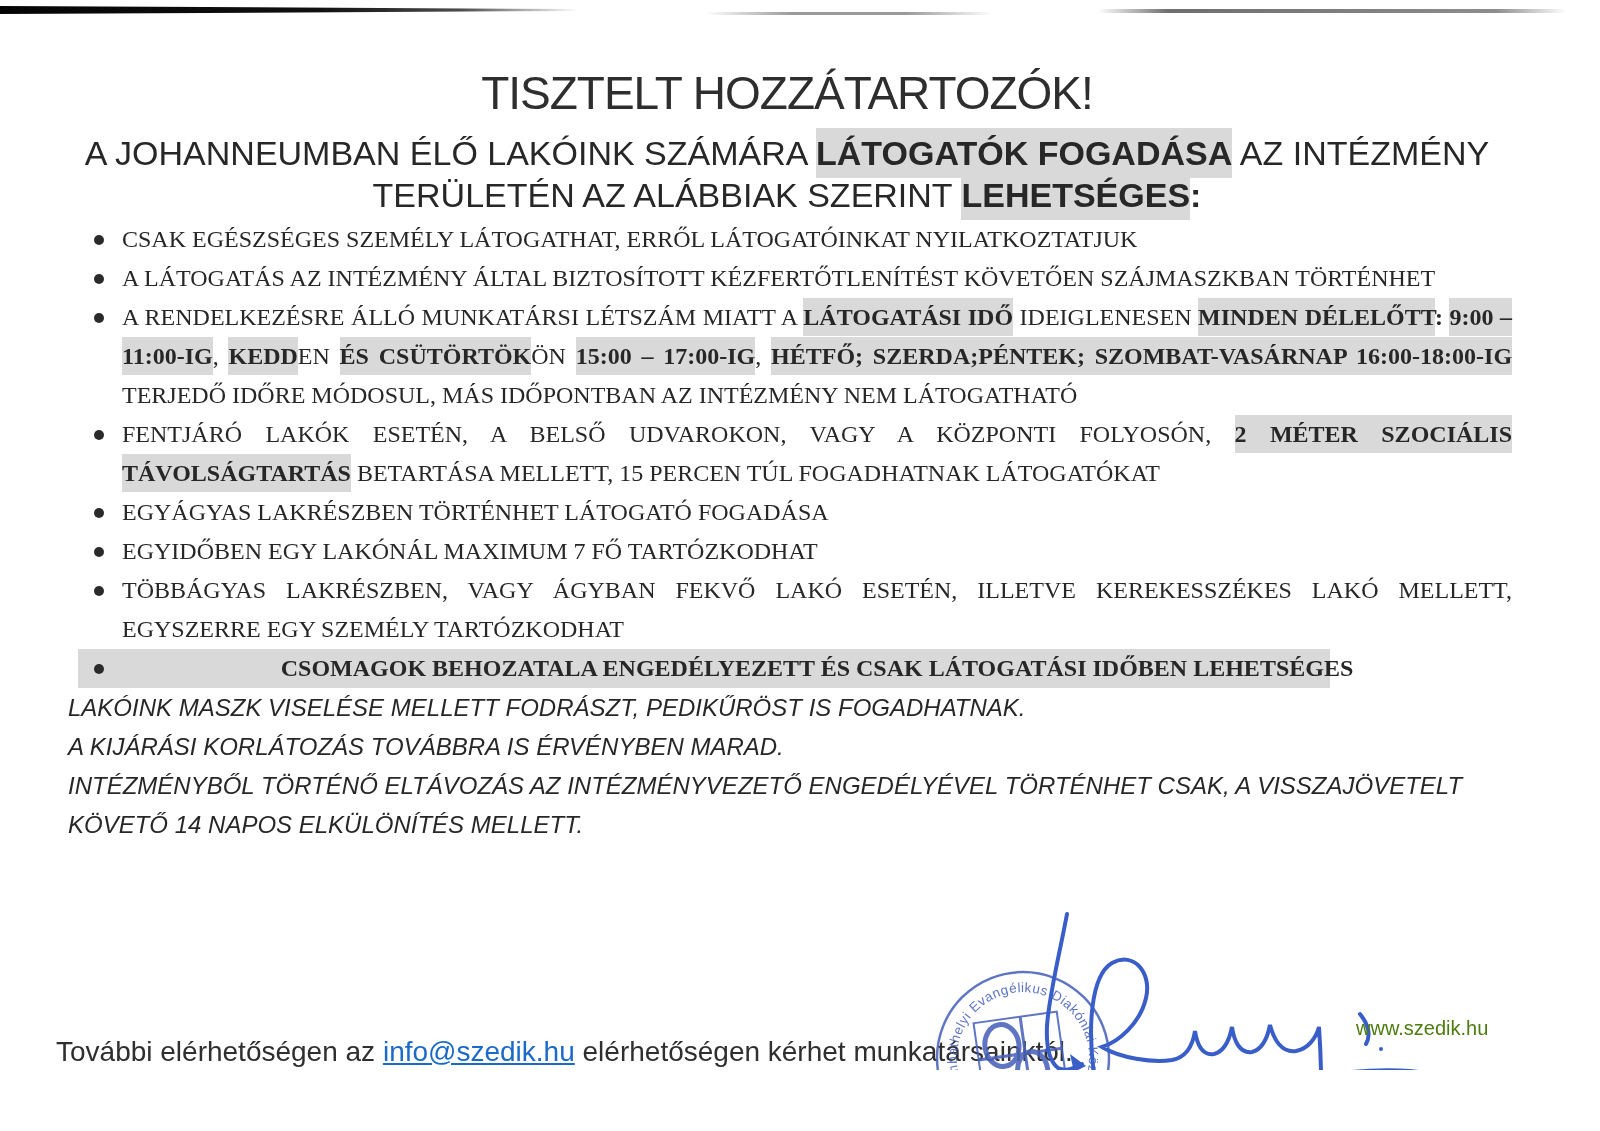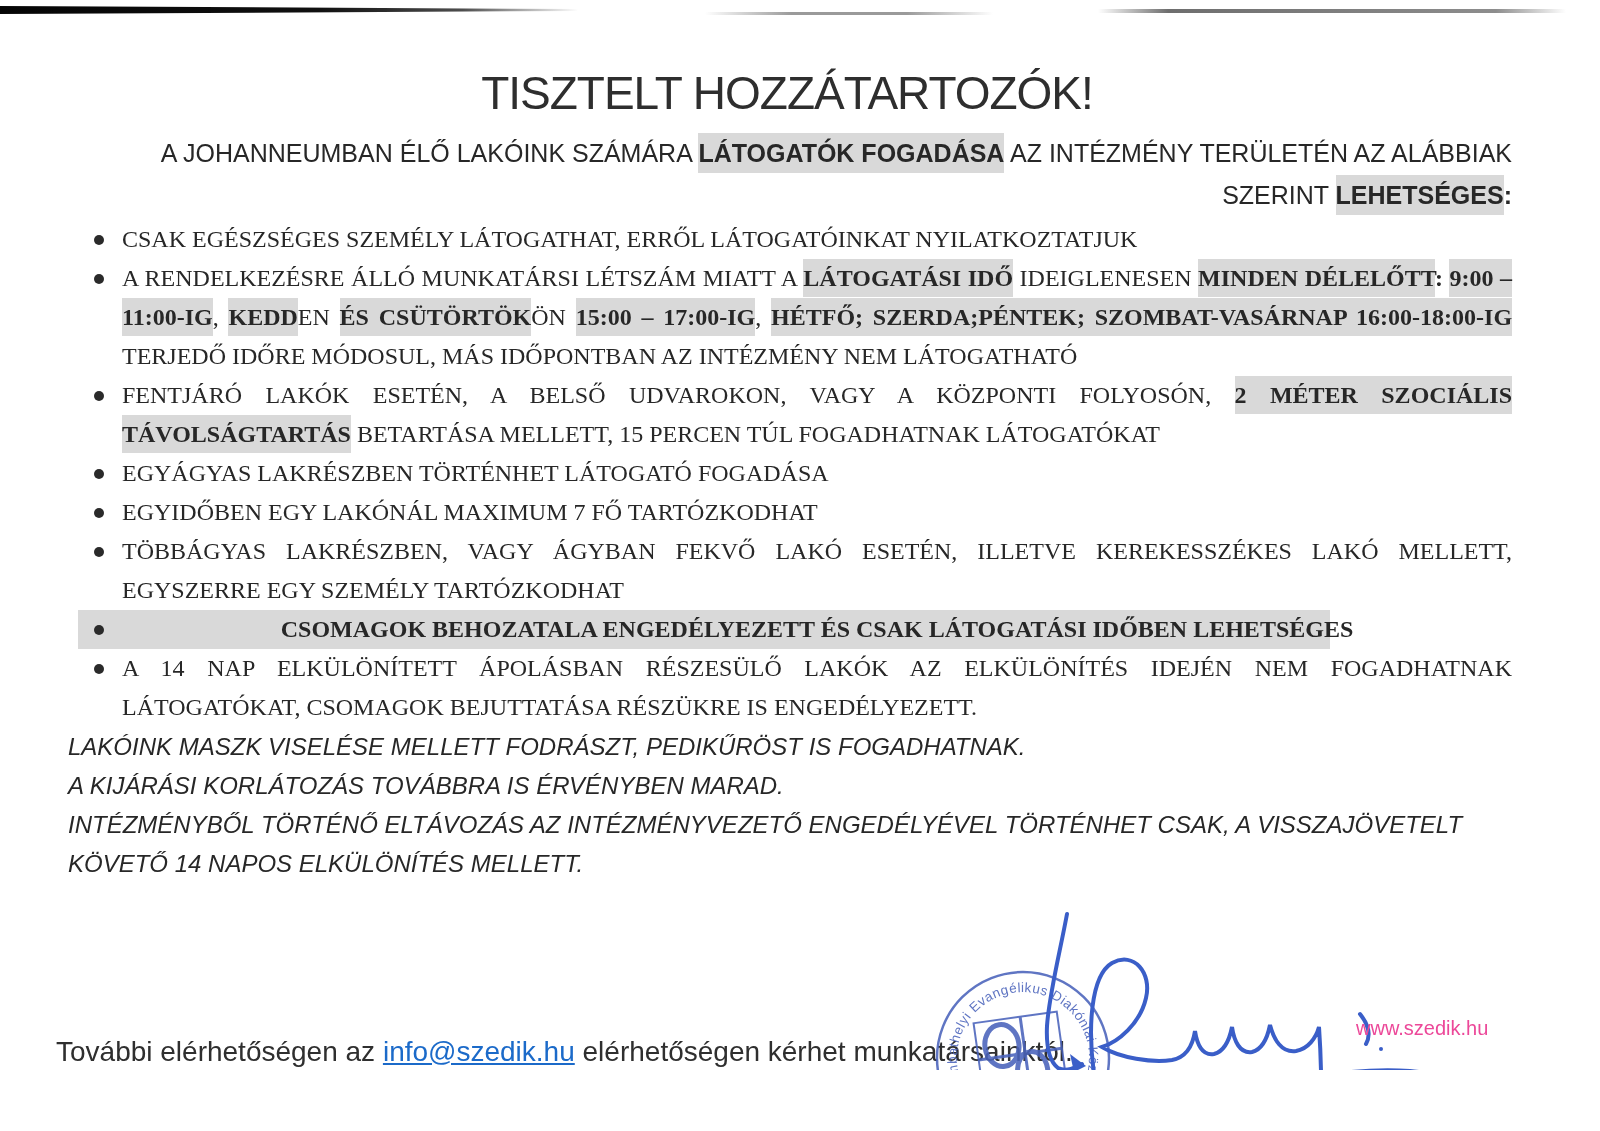--- a/index.html
+++ b/index.html
@@ -12,74 +12,74 @@
      background:linear-gradient(to right,#050505 0%,#101010 55%,#4d4d4d 80%,rgba(0,0,0,0) 100%);
      clip-path:polygon(0 0,100% 38%,100% 62%,0 100%);}
   .scan-bar.mid{left:705px;top:12px;width:288px;height:3px;
      background:linear-gradient(to right,rgba(130,130,130,0),#9a9a9a 30%,#9a9a9a 70%,rgba(130,130,130,0));}
   .scan-bar.right{left:1098px;top:9px;width:468px;height:4px;
      background:linear-gradient(to right,rgba(70,70,70,0),#6e6e6e 15%,#8d8d8d 85%,rgba(70,70,70,0));}
 
   .content{position:absolute;left:62px;top:66px;width:1450px;}
   h1{margin:0;font-size:46px;line-height:54px;font-weight:400;text-align:center;
      letter-spacing:-1px;color:#2e2e2e;}
-  .intro{margin:12px 0 0;font-size:25px;line-height:42px;text-align:right;}
+  .intro{margin:12px 0 0;font-size:34px;line-height:42px;text-align:center;}
   .rules{list-style:none;margin:4px 0 0;padding:0;font-family:Liberation Serif, serif;}
   .rules li{position:relative;padding-left:60px;font-size:24px;line-height:39px;
      text-align:justify;}
   .rules li::before{content:"";position:absolute;left:32px;top:15px;width:10px;height:10px;
      border-radius:50%;background:#2a2a2a;}
   .b{font-weight:700;}
   .hl{background:var(--hl);padding:6px 0;}
   li.band{background-image:linear-gradient(var(--hl),var(--hl));background-repeat:no-repeat;
      background-size:1252px 100%;background-position:16px 0;text-align:center;}
   .closing p{margin:0 0 0 6px;font-size:24px;line-height:39px;font-style:italic;}
   .footer-line{position:absolute;left:56px;top:1008px;font-size:28px;color:#2f2f2f;}
   .link{color:var(--link);text-decoration:underline;}
   .date-stamp{position:absolute;left:1112px;top:1078px;font-size:29px;font-weight:700;
      letter-spacing:1.5px;color:#474747;transform:scale(0.92,1.08);transform-origin:left top;}
-  .website{position:absolute;left:1356px;top:1017px;font-size:20px;color:#ec4899;}
+  .website{position:absolute;left:1356px;top:1017px;font-size:20px;color:#4d7c0f;}
   .stamp-layer{position:absolute;left:0;top:0;width:1600px;height:1131px;pointer-events:none;}
 </style>
 </head>
 <body>
 
 <div class="page">
 
   <div class="scan-bar left"></div>
   <div class="scan-bar mid"></div>
   <div class="scan-bar right"></div>
 
   <div class="content">
     <h1>TISZTELT HOZZÁTARTOZÓK!</h1>
     <p class="intro"><span>A JOHANNEUMBAN ÉLŐ LAKÓINK SZÁMÁRA </span><span class="b hl">LÁTOGATÓK FOGADÁSA</span><span> AZ INTÉZMÉNY TERÜLETÉN AZ ALÁBBIAK SZERINT </span><span class="b hl">LEHETSÉGES</span><span class="b">:</span></p>
     <ul class="rules">
         <li>
     <span class="li-text"><span>CSAK EGÉSZSÉGES SZEMÉLY LÁTOGATHAT, ERRŐL LÁTOGATÓINKAT NYILATKOZTATJUK</span></span>
   </li>
         <li>
+    <span class="li-text"><span>A LÁTOGATÁS AZ INTÉZMÉNY ÁLTAL BIZTOSÍTOTT KÉZFERTŐTLENÍTÉST KÖVETŐEN SZÁJMASZKBAN TÖRTÉNHET</span></span>
+  </li>
+        <li>
     <span class="li-text"><span>A RENDELKEZÉSRE ÁLLÓ MUNKATÁRSI LÉTSZÁM MIATT A </span><span class="b hl">LÁTOGATÁSI IDŐ</span><span> IDEIGLENESEN </span><span class="b hl">MINDEN DÉLELŐTT</span><span class="b">: </span><span class="b hl">9:00 – 11:00-IG</span><span>, </span><span class="b hl">KEDD</span><span>EN </span><span class="b hl">ÉS CSÜTÖRTÖK</span><span>ÖN </span><span class="b hl">15:00 – 17:00-IG</span><span>, </span><span class="b hl">HÉTFŐ; SZERDA;PÉNTEK; SZOMBAT-VASÁRNAP 16:00-18:00-IG</span><span> TERJEDŐ IDŐRE MÓDOSUL, MÁS IDŐPONTBAN AZ INTÉZMÉNY NEM LÁTOGATHATÓ</span></span>
   </li>
         <li>
     <span class="li-text"><span>FENTJÁRÓ LAKÓK ESETÉN, A BELSŐ UDVAROKON, VAGY A KÖZPONTI FOLYOSÓN, </span><span class="b hl">2 MÉTER SZOCIÁLIS TÁVOLSÁGTARTÁS</span><span> BETARTÁSA MELLETT, 15 PERCEN TÚL FOGADHATNAK LÁTOGATÓKAT</span></span>
   </li>
         <li>
     <span class="li-text"><span>EGYÁGYAS LAKRÉSZBEN TÖRTÉNHET LÁTOGATÓ FOGADÁSA</span></span>
   </li>
         <li>
     <span class="li-text"><span>EGYIDŐBEN EGY LAKÓNÁL MAXIMUM 7 FŐ TARTÓZKODHAT</span></span>
   </li>
         <li>
     <span class="li-text"><span>TÖBBÁGYAS LAKRÉSZBEN, VAGY ÁGYBAN FEKVŐ LAKÓ ESETÉN, ILLETVE KEREKESSZÉKES LAKÓ MELLETT, EGYSZERRE EGY SZEMÉLY TARTÓZKODHAT</span></span>
   </li>
         <li class="band">
     <span class="li-text"><span class="b">CSOMAGOK BEHOZATALA ENGEDÉLYEZETT ÉS CSAK LÁTOGATÁSI IDŐBEN LEHETSÉGES</span></span>
-  </li>
-        <li>
-    <span class="li-text"><span>A 14 NAP ELKÜLÖNÍTETT ÁPOLÁSBAN RÉSZESÜLŐ LAKÓK AZ ELKÜLÖNÍTÉS IDEJÉN NEM FOGADHATNAK LÁTOGATÓKAT, CSOMAGOK BEJUTTATÁSA RÉSZÜKRE IS ENGEDÉLYEZETT.</span></span>
   </li>
       </ul>
     <div class="closing">
         <p>LAKÓINK MASZK VISELÉSE MELLETT FODRÁSZT, PEDIKŰRÖST IS FOGADHATNAK.</p>
         <p>A KIJÁRÁSI KORLÁTOZÁS TOVÁBBRA IS ÉRVÉNYBEN MARAD.</p>
         <p>INTÉZMÉNYBŐL TÖRTÉNŐ ELTÁVOZÁS AZ INTÉZMÉNYVEZETŐ ENGEDÉLYÉVEL TÖRTÉNHET CSAK, A VISSZAJÖVETELT KÖVETŐ 14 NAPOS ELKÜLÖNÍTÉS MELLETT.</p>
       </div>
   </div>
 
   <p class="footer-line"><span>További elérhetőségen az </span><a class="link" href="#">info@szedik.hu</a><span> elérhetőségen kérhet munkatársainktól.</span></p>

